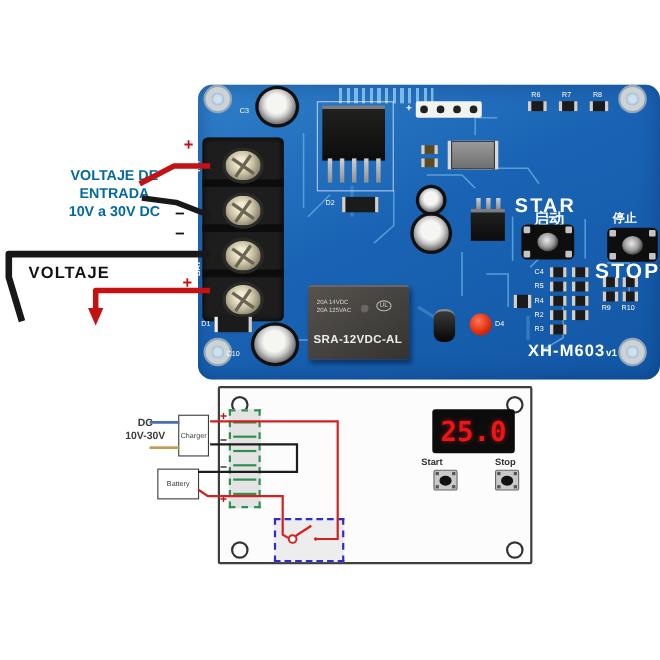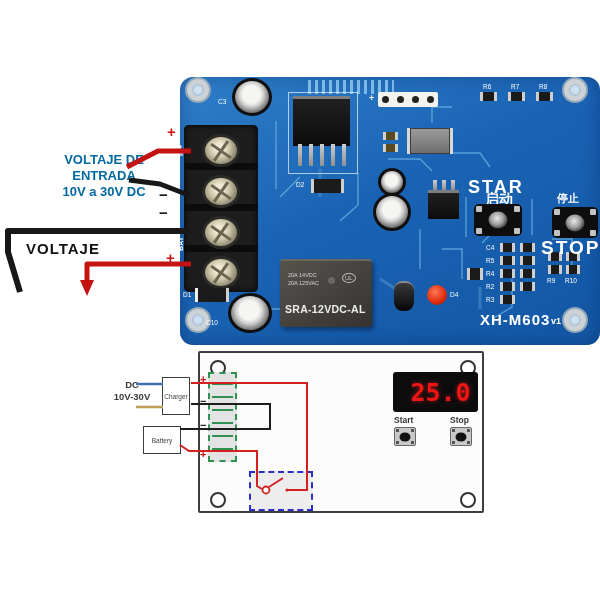--- a/index.html
+++ b/index.html
@@ -81,21 +81,21 @@
   .pcirc{width:16px;height:16px;border-radius:50%;background:#fff;border:2px solid #333;box-sizing:border-box;}
   .gblock{left:208px;top:372px;width:29px;height:90px;background:#e3e3e3;border:2px dashed #2e9150;box-sizing:border-box;}
   .rung{position:absolute;left:2px;width:21px;height:2px;background:#2e9150;}
   .dbox{border:1.5px solid #3c3c3c;background:#fff;box-sizing:border-box;color:#3c3c3c;
         display:flex;align-items:center;justify-content:center;}
   .dctext{color:#3a3a3a;font-size:9.5px;line-height:12px;text-align:center;font-weight:bold;}
   .tmark{font-size:11px;font-weight:bold;line-height:9px;}
   .tmark.red{color:#cc1111;} .tmark.blk{color:#222;}
   .rbox{left:249px;top:471px;width:64px;height:40px;background:#ededed;border:2px dashed #2d2dc8;box-sizing:border-box;}
   .ddisp{left:393px;top:372px;width:75px;height:40px;background:#0c0c0c;border-radius:3px;
-         display:flex;align-items:center;justify-content:center;padding-left:10px;}
+         display:flex;align-items:center;justify-content:center;}
   .ddisp span{font-family:"DejaVu Sans Mono",monospace;font-weight:bold;font-size:25px;color:#f01414;
          text-shadow:0 0 5px rgba(255,40,40,.55);}
   .dbtn-label{font-size:8.5px;color:#333;font-weight:bold;}
   .dbtn{width:20px;height:17px;background:#c9c9c9;border:1px solid #666;border-radius:2px;}
   .dbtn::before{content:"";position:absolute;left:50%;top:50%;transform:translate(-50%,-50%);
         width:11px;height:9px;border-radius:50%;background:#111;}
   .dbtn i{position:absolute;width:3px;height:3px;background:#555;}
   svg.wires{left:0;top:0;pointer-events:none;}
 </style>
 </head>
@@ -294,21 +294,21 @@
   </div>
   <div class="abs dbox" style="left:143px;top:426px;width:38px;height:28px;font-size:6.5px;">
     <span>Battery</span>
   </div>
 
   <div class="abs rbox"></div>
 
   <div class="abs ddisp">
     <span>25.0</span>
   </div>
-  <span class="abs dbtn-label" style="left:394px;top:415px;">Start</span>
+  <span class="abs dbtn-label" style="left:383px;top:415px;">Start</span>
   <span class="abs dbtn-label" style="left:450px;top:415px;">Stop</span>
   <div class="abs dbtn" style="left:394px;top:427px;">
     <i style="left:1px;top:1px;"></i>
       <i style="right:1px;top:1px;"></i>
     <i style="left:1px;bottom:1px;"></i>
       <i style="right:1px;bottom:1px;"></i>
   </div>
   <div class="abs dbtn" style="left:450px;top:427px;">
     <i style="left:1px;top:1px;"></i>
       <i style="right:1px;top:1px;"></i>

